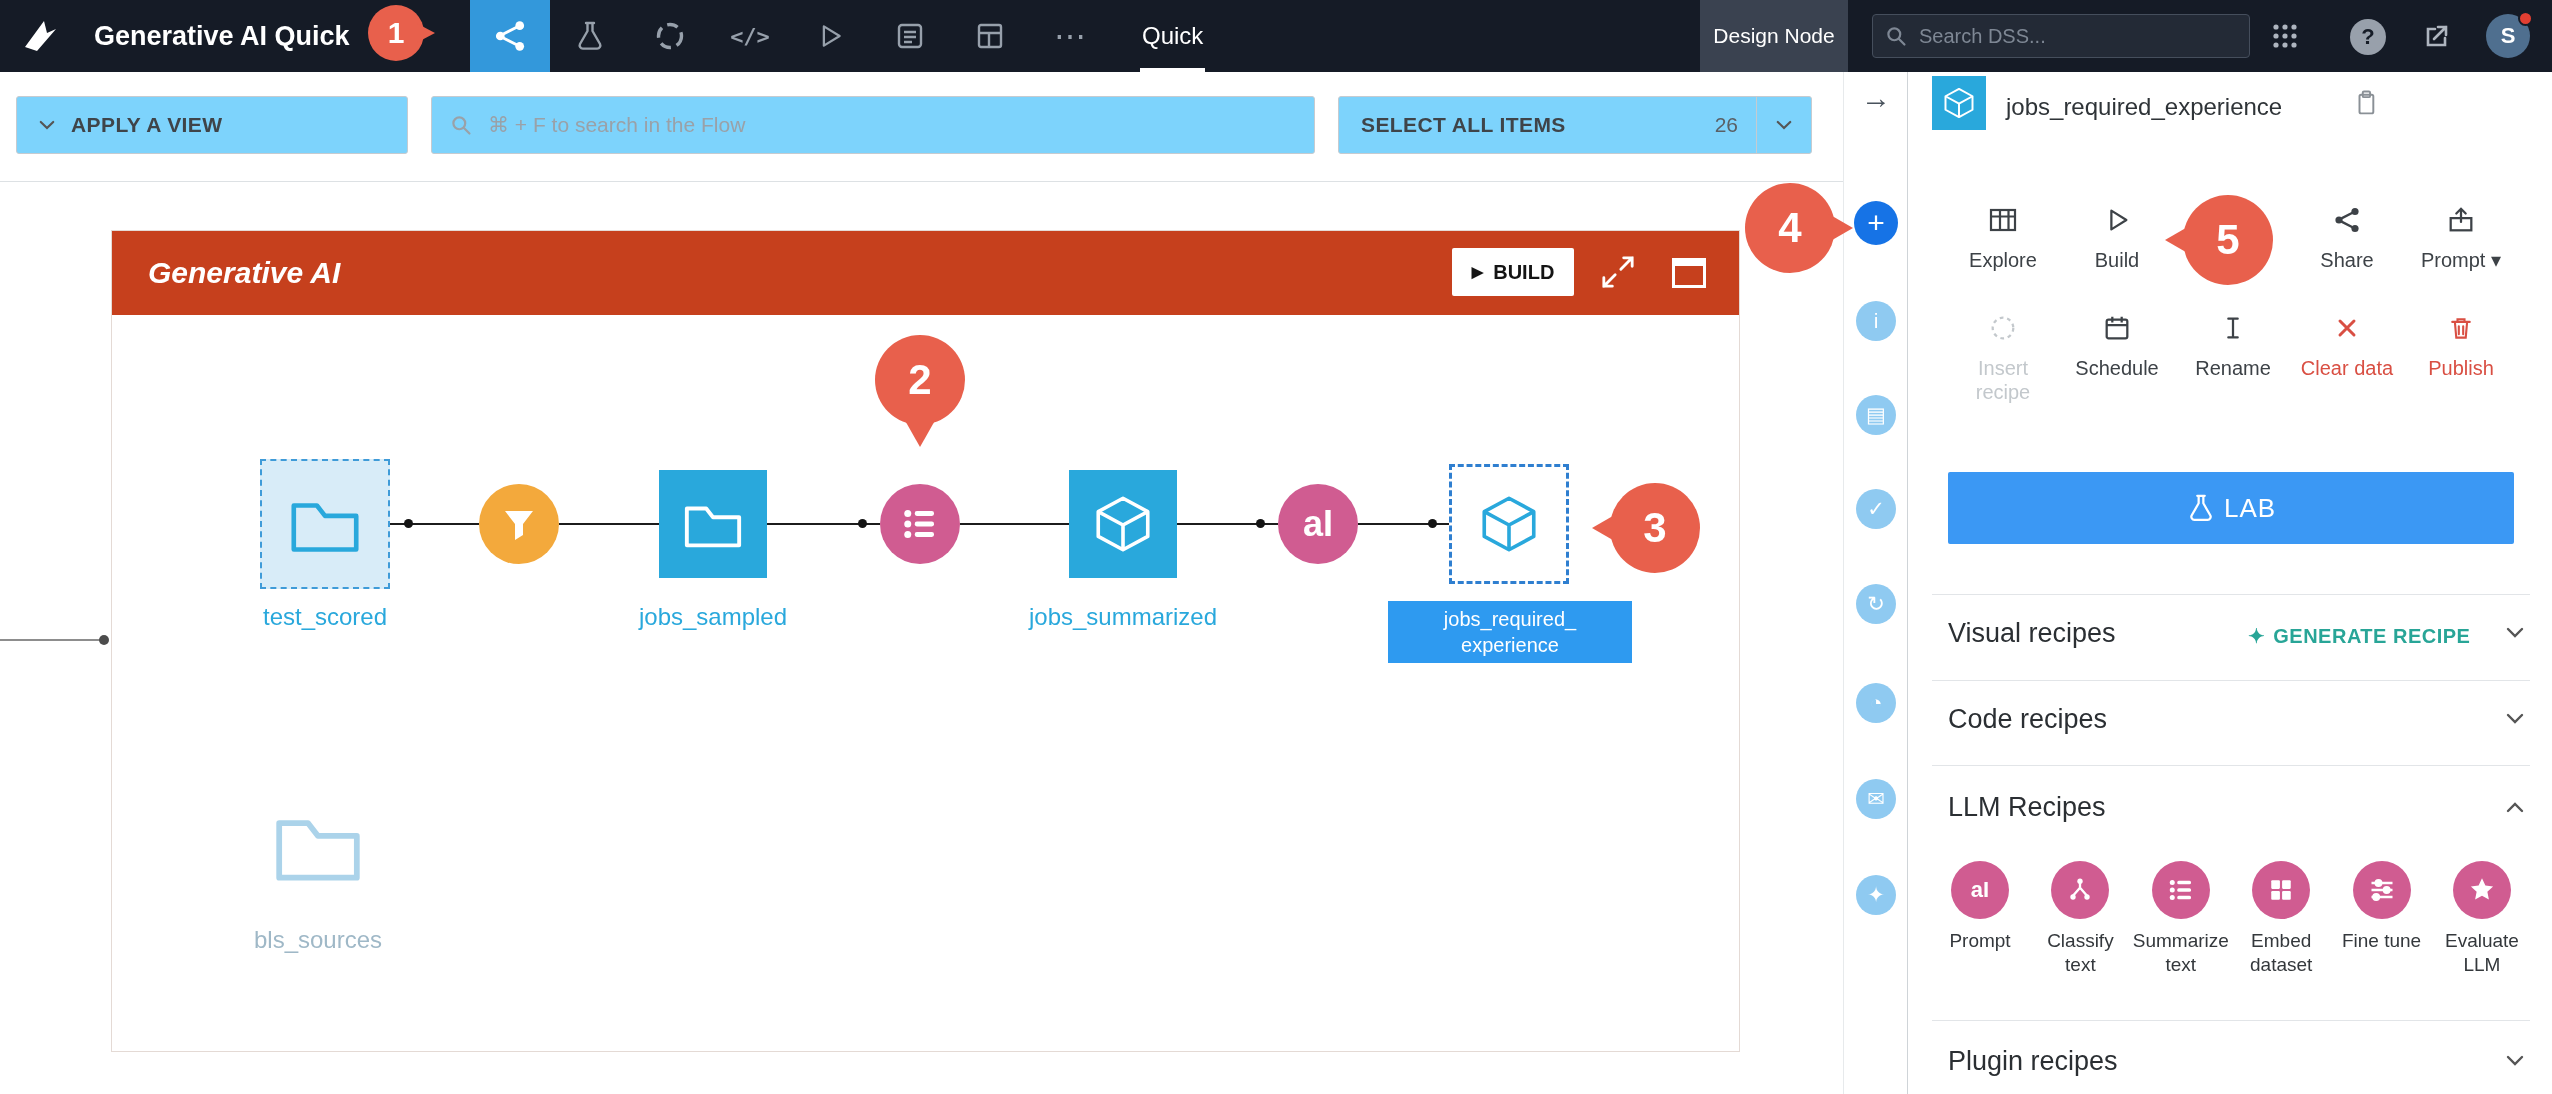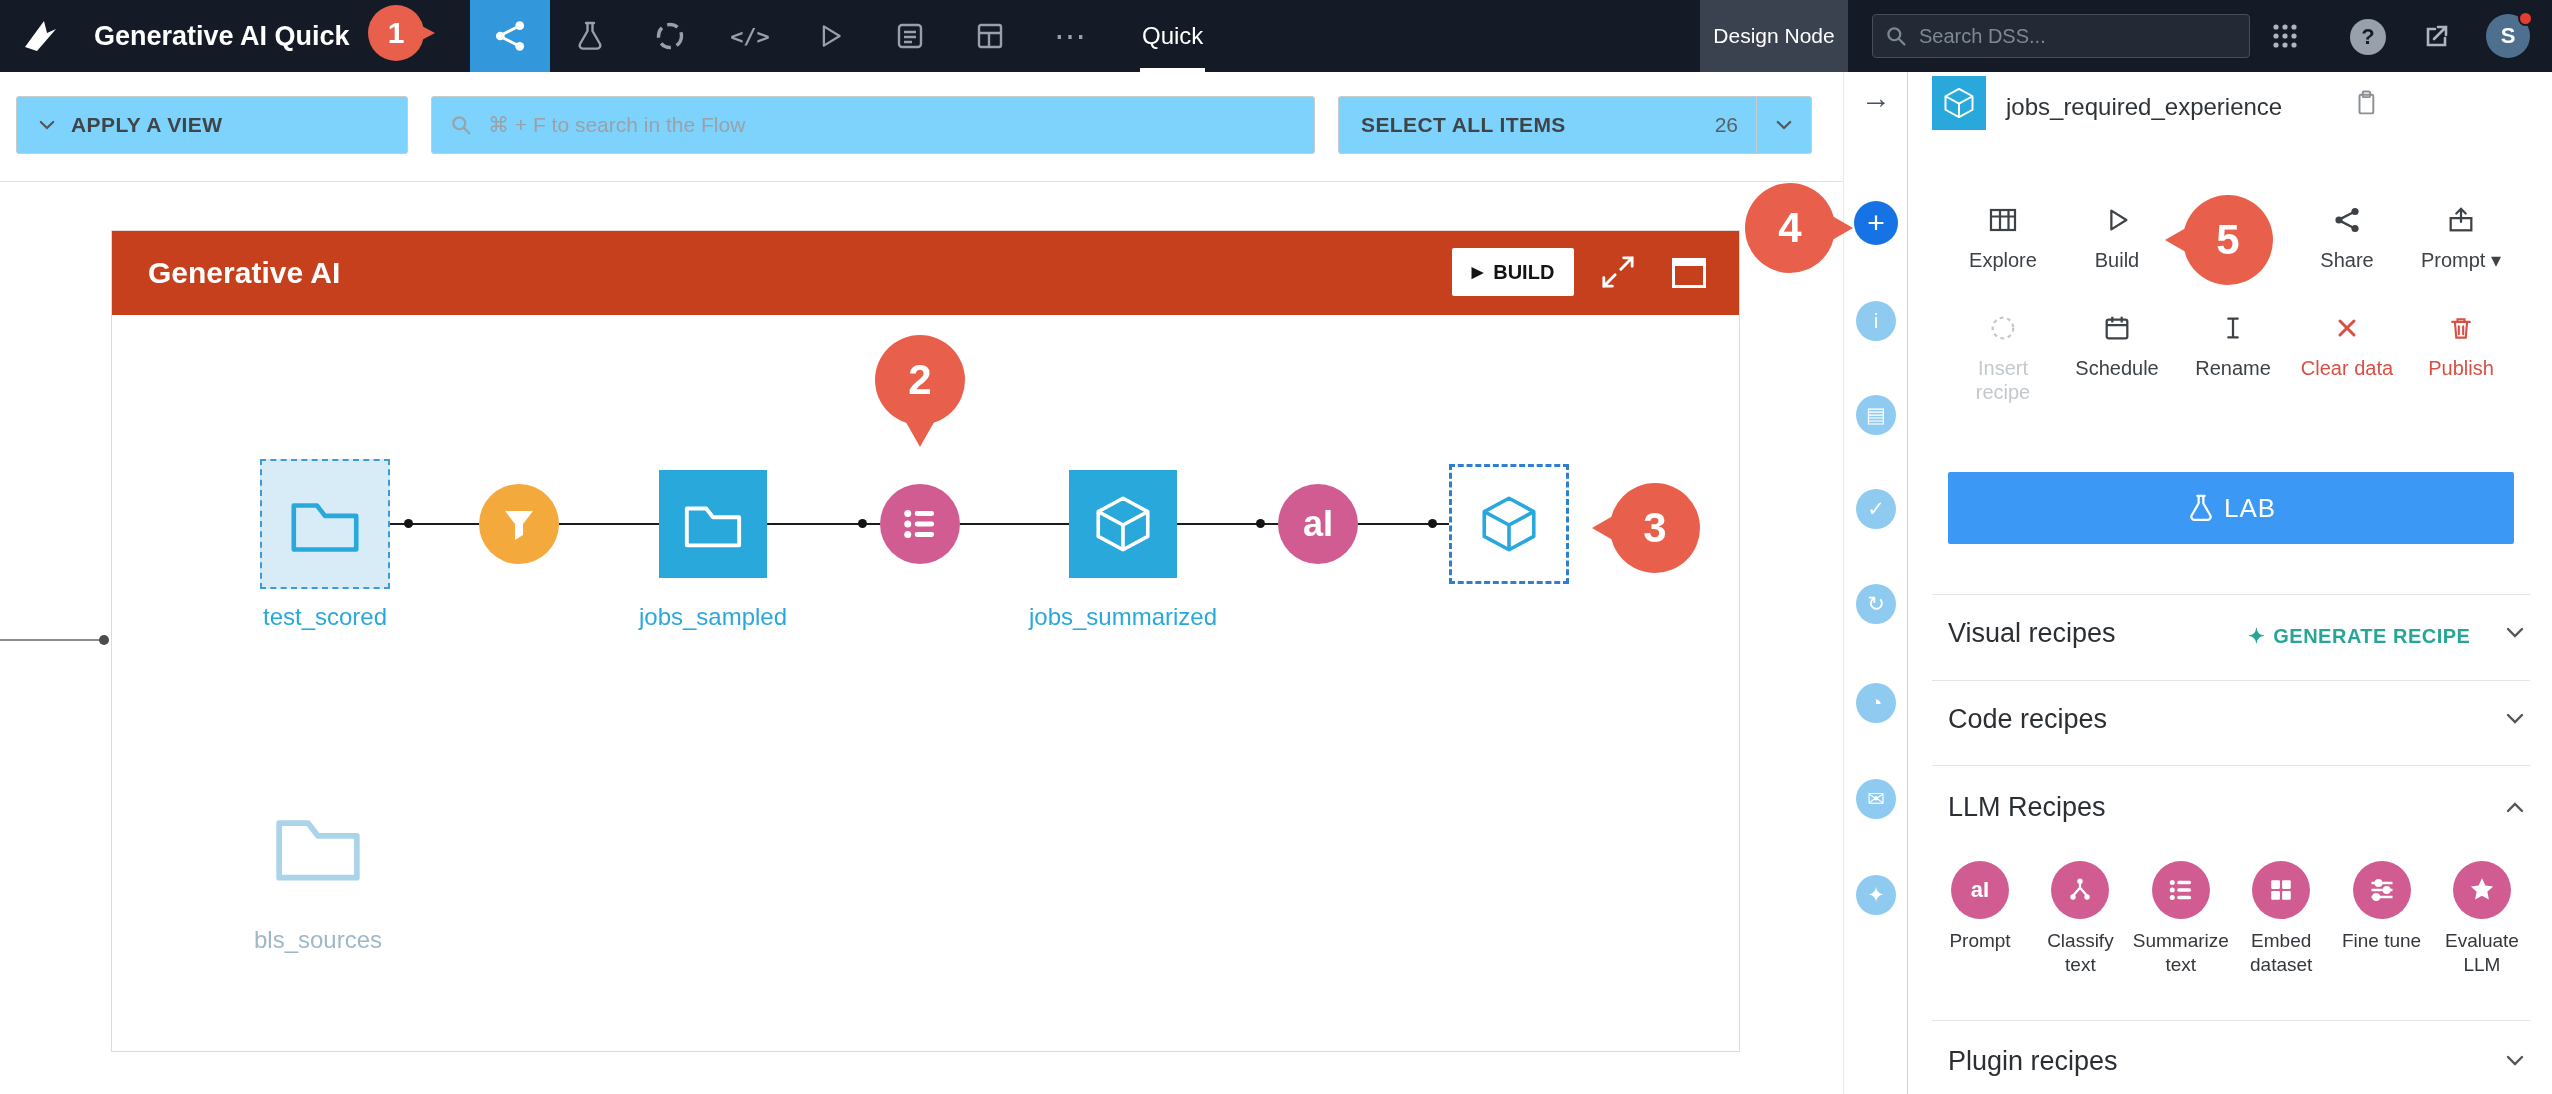--- a/index.html
+++ b/index.html
@@ -34,21 +34,21 @@
   .flow-search input::placeholder { color:#9aa1a8; }
   .select-all { left:1338px; width:474px; font-size:21px; color:#3f4449; }
   .sa-label { padding-left:22px; font-weight:700; letter-spacing:.4px; }
   .sa-count { margin-left:auto; padding-right:18px; color:#5a6066; }
   .sa-div { width:1px; align-self:stretch; background:#c6cbd0; }
   .sa-chev { width:54px; display:flex; align-items:center; justify-content:center; color:#555; }
 
   
   .zone { position:absolute; left:111px; top:230px; width:1629px; height:822px; background:#fff; border:1px solid #e4dad5; }
   .zone-header { height:84px; background:#c6401d; display:flex; align-items:center; padding:0 36px; }
-  .zone-title { color:#fff; font-size:30px; font-weight:600; }
+  .zone-title { color:#fff; font-size:30px; font-weight:600;font-style:italic; }
   .build-btn { position:absolute; left:1452px; top:248px; width:122px; height:48px; background:#fff; border-radius:2px; display:flex; align-items:center; justify-content:center; gap:10px; font-size:20px; font-weight:700; color:#141414; z-index:5; }
   .build-btn .play { font-size:15px; }
   .zone-collapse { position:absolute; left:1598px; top:252px; width:40px; height:40px; color:#fff; z-index:5; display:flex; align-items:center; justify-content:center; }
   .zone-window { position:absolute; left:1672px; top:258px; width:34px; height:30px; border:3px solid #fff; border-top-width:8px; z-index:5; }
 
   .edge { position:absolute; top:523px; height:2px; background:#1c1c1c; }
   .edge-dot { position:absolute; top:519px; width:9px; height:9px; border-radius:50%; background:#141414; }
   .stray-line { position:absolute; left:0; top:639px; width:102px; height:2px; background:#8d8d8d; }
   .stray-dot { position:absolute; left:99px; top:635px; width:10px; height:10px; border-radius:50%; background:#4c4c4c; }
 
@@ -318,20 +318,24 @@
 
   <div class="circle recipe r-ai">
     <span>aI</span>
   </div>
 
   <div class="node node-jre">
     <svg viewBox="0 0 64 64" width="66" height="66">
         <use href="#ic-cube"></use>
       </svg>
   </div>
+  <div class="jre-label">
+    <span>jobs_required_</span>
+    <span>experience</span>
+  </div>
 
   <div class="bls">
     <svg viewBox="0 0 64 64" width="92" height="92">
         <use href="#ic-folder"></use>
       </svg>
   </div>
   <div class="nlabel lbl-bls" style="left:318px;top:926px">bls_sources</div>
 
   <div class="rail">
     <div class="rail-arrow">→</div>

